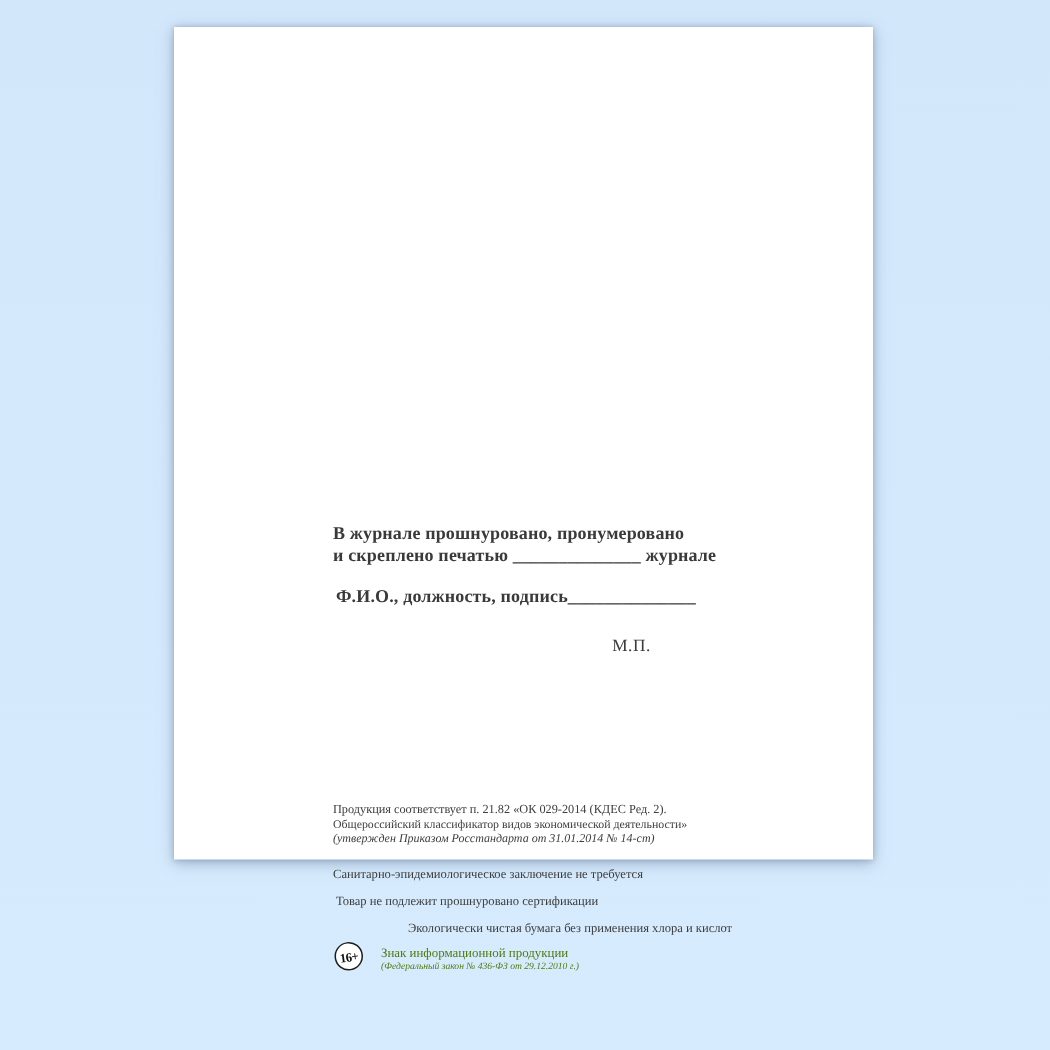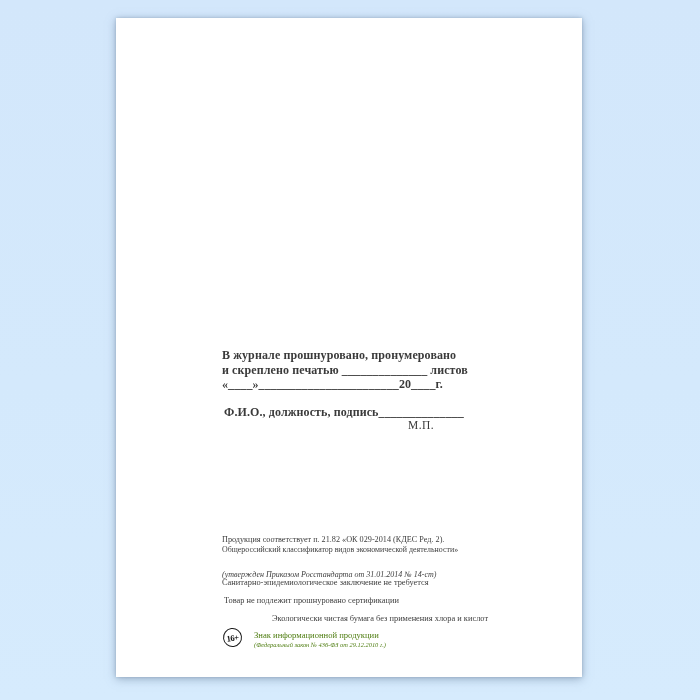--- a/index.html
+++ b/index.html
@@ -12,21 +12,21 @@
   }
   body {
     background: linear-gradient(180deg, #d3e7fb 0%, #d4e9fc 55%, #d6ebfd 100%);
     position: relative;
   }
   .page {
     position: absolute;
     left: 116px;
     top: 18px;
     width: 466px;
-    height: 659px;
+    height: 555px;
     background: #ffffff;
     box-shadow: 0 2px 9px rgba(104, 128, 156, 0.55), 0 0 3px rgba(118, 140, 166, 0.45);
   }
   
   .binding-block {
     position: absolute;
     left: 106px;
     top: 330px;
     width: 220px;
     color: #3a3a3a;
@@ -36,37 +36,37 @@
     line-height: 14.5px;
     font-weight: bold;
     letter-spacing: 0.1px;
     white-space: nowrap;
   }
   .binding-line.indented { padding-left: 2px; margin-top: 13px; }
   .binding-underline-row {
     margin-top: 5px;
   }
   .stamp-label {
-    margin-top: 0;
+    margin-top: 20px;
     text-align: right;
     padding-right: 8px;
     font-size: 11.5px;
     font-weight: normal;
     letter-spacing: 0.4px;
   }
   
   .f-item {
     position: absolute;
     left: 106px;
     color: #3d3d3d;
     white-space: nowrap;
   }
   .compliance-block { top: 517px; font-size: 8.2px; line-height: 9.6px; }
   .compliance-line2 { font-size: 7.9px; }
-  .compliance-line3 { font-style: italic; font-size: 8px; margin-top: 16px; }
+  .compliance-line3 { font-style: italic; font-size: 8px; }
   .sanitary-line       { top: 560px; font-size: 8.4px; }
   .certification-line  { top: 578px; font-size: 8.4px; padding-left: 2px; }
   .ecology-line        { top: 596px; font-size: 8.4px; padding-left: 2px; margin-left: 48px; }
   
   .age-mark-row {
     position: absolute;
     left: 107px;
     top: 610px;
     display: flex;
     align-items: flex-start;
@@ -95,22 +95,21 @@
   .age-title { font-size: 8.6px; line-height: 9.5px; }
   .age-law   { font-size: 6.4px; line-height: 7.5px; font-style: italic; }
 </style>
 </head>
 <body>
 
 <div class="page">
 
   <div class="binding-block">
     <div class="binding-line">В журнале прошнуровано, пронумеровано</div>
-    <div class="binding-line">и скреплено печатью ______________ листов</div>
-    <div class="binding-line">«____»_______________________20____г.</div>
+    <div class="binding-line">и скреплено печатью ______________ журнале</div>
     <div class="binding-line indented">Ф.И.О., должность, подпись______________</div>
     <div class="stamp-label">М.П.</div>
   </div>
 
   <div class="f-item compliance-block">
     <div>Продукция соответствует п. 21.82 «ОК 029-2014 (КДЕС Ред. 2).</div>
     <div class="compliance-line2">Общероссийский классификатор видов экономической деятельности»</div>
     <div class="compliance-line3">(утвержден Приказом Росстандарта от 31.01.2014 № 14-ст)</div>
   </div>
 

